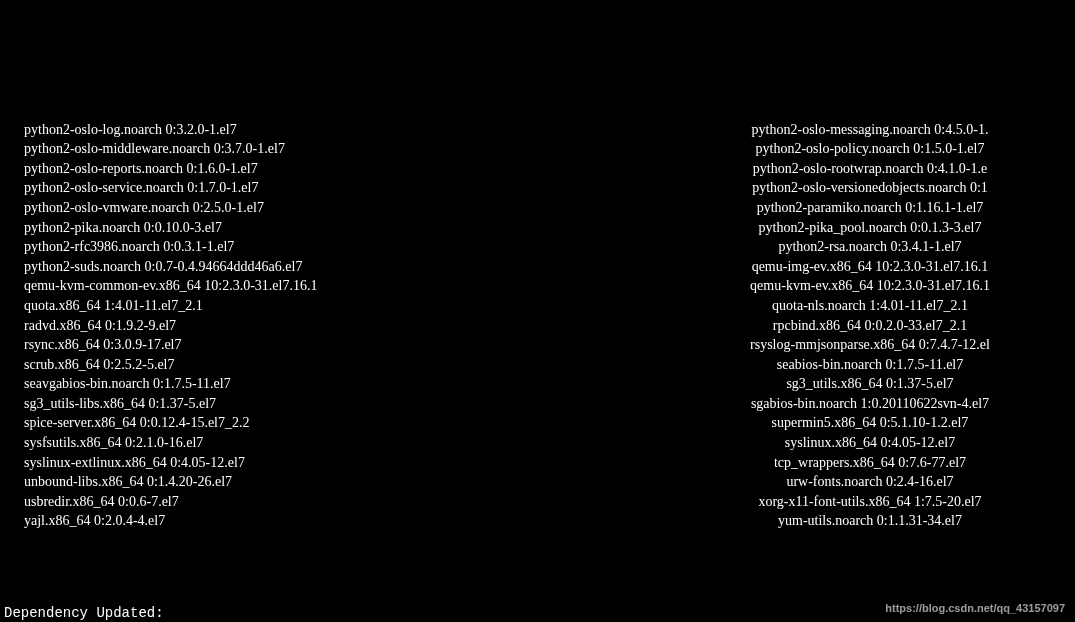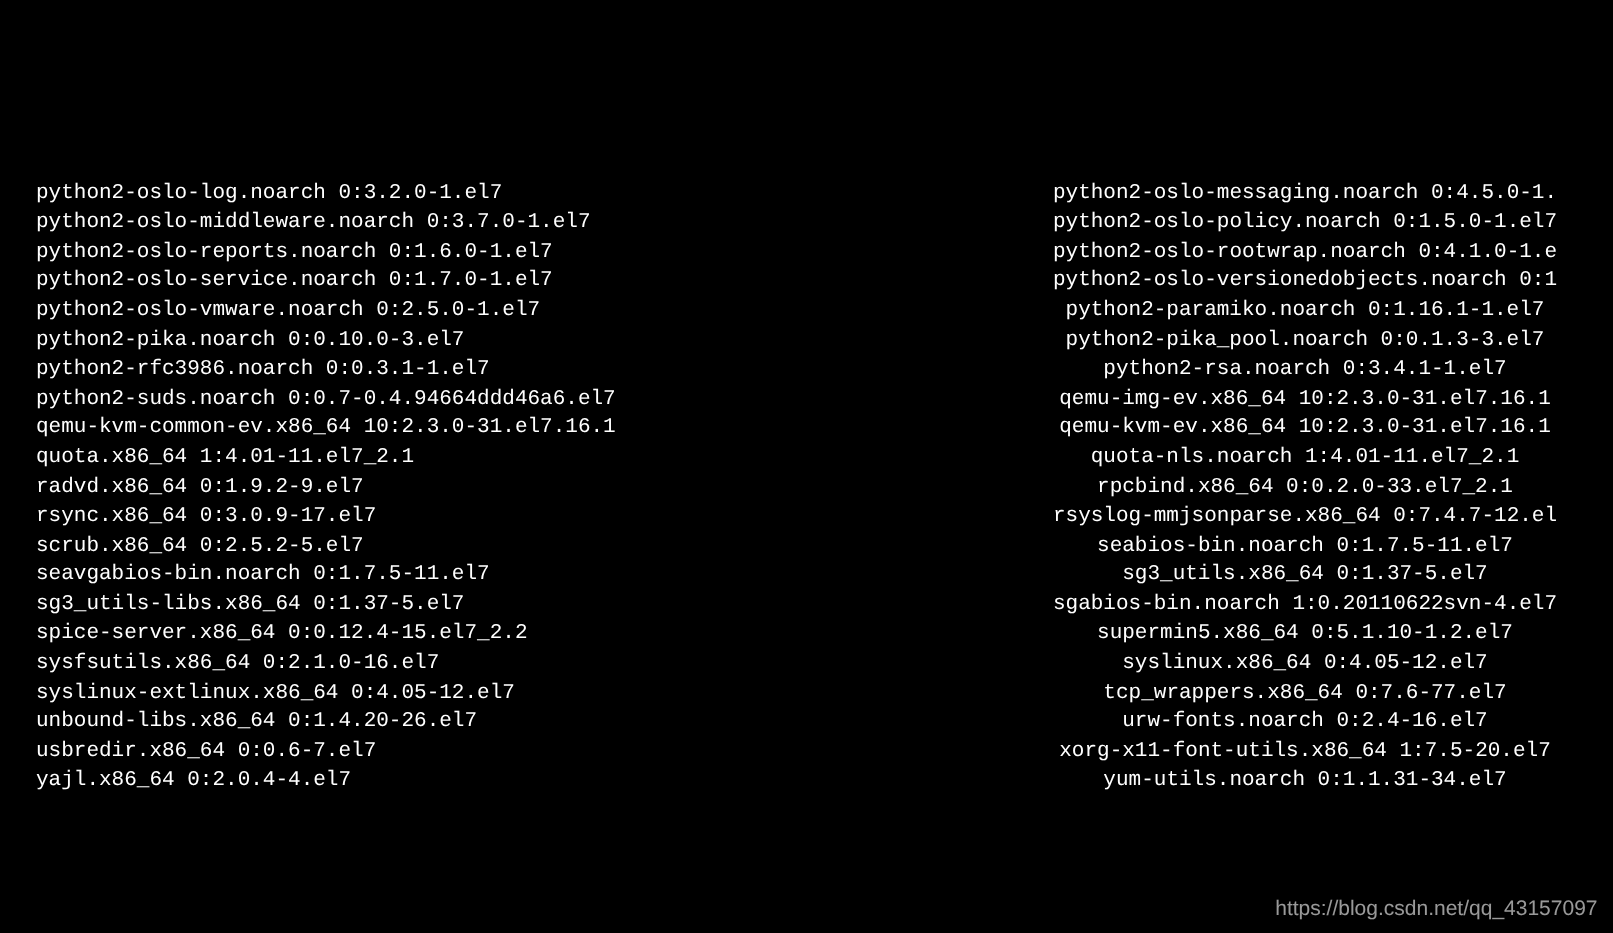--- a/index.html
+++ b/index.html
@@ -13,52 +13,55 @@
       height: 622px;
       overflow: hidden;
       position: relative;
       white-space: pre;
     }
     .terminal {
       padding: 2px 4px;
     }
     .cols {
       display: flex;
+      font-family: Liberation Serif, serif;
     }
     .col-left {
       width: 665px;
       flex-shrink: 0;
     }
     .col-right {
       flex: 1;
       overflow: hidden;
       text-align: center;
     }
     .pkg { padding-left: 20px; }
     .section { margin-top: 14px; }
     .watermark {
       position: absolute;
       bottom: 6px;
       right: 10px;
       color: rgba(255,255,255,0.6);
       font-family: Arial, sans-serif;
-      font-size: 14px;
+      font-size: 11px;
+      font-weight: bold;
     }
   </style>
 </head>
 <body>
 
 
 
 <div class="terminal">
   <div class="cols">
     <div class="col-left" id="col-left"><div class="pkg">python2-oslo-log.noarch 0:3.2.0-1.el7</div><div class="pkg">python2-oslo-middleware.noarch 0:3.7.0-1.el7</div><div class="pkg">python2-oslo-reports.noarch 0:1.6.0-1.el7</div><div class="pkg">python2-oslo-service.noarch 0:1.7.0-1.el7</div><div class="pkg">python2-oslo-vmware.noarch 0:2.5.0-1.el7</div><div class="pkg">python2-pika.noarch 0:0.10.0-3.el7</div><div class="pkg">python2-rfc3986.noarch 0:0.3.1-1.el7</div><div class="pkg">python2-suds.noarch 0:0.7-0.4.94664ddd46a6.el7</div><div class="pkg">qemu-kvm-common-ev.x86_64 10:2.3.0-31.el7.16.1</div><div class="pkg">quota.x86_64 1:4.01-11.el7_2.1</div><div class="pkg">radvd.x86_64 0:1.9.2-9.el7</div><div class="pkg">rsync.x86_64 0:3.0.9-17.el7</div><div class="pkg">scrub.x86_64 0:2.5.2-5.el7</div><div class="pkg">seavgabios-bin.noarch 0:1.7.5-11.el7</div><div class="pkg">sg3_utils-libs.x86_64 0:1.37-5.el7</div><div class="pkg">spice-server.x86_64 0:0.12.4-15.el7_2.2</div><div class="pkg">sysfsutils.x86_64 0:2.1.0-16.el7</div><div class="pkg">syslinux-extlinux.x86_64 0:4.05-12.el7</div><div class="pkg">unbound-libs.x86_64 0:1.4.20-26.el7</div><div class="pkg">usbredir.x86_64 0:0.6-7.el7</div><div class="pkg">yajl.x86_64 0:2.0.4-4.el7</div></div>
     <div class="col-right" id="col-right"><div>python2-oslo-messaging.noarch 0:4.5.0-1.</div><div>python2-oslo-policy.noarch 0:1.5.0-1.el7</div><div>python2-oslo-rootwrap.noarch 0:4.1.0-1.e</div><div>python2-oslo-versionedobjects.noarch 0:1</div><div>python2-paramiko.noarch 0:1.16.1-1.el7</div><div>python2-pika_pool.noarch 0:0.1.3-3.el7</div><div>python2-rsa.noarch 0:3.4.1-1.el7</div><div>qemu-img-ev.x86_64 10:2.3.0-31.el7.16.1</div><div>qemu-kvm-ev.x86_64 10:2.3.0-31.el7.16.1</div><div>quota-nls.noarch 1:4.01-11.el7_2.1</div><div>rpcbind.x86_64 0:0.2.0-33.el7_2.1</div><div>rsyslog-mmjsonparse.x86_64 0:7.4.7-12.el</div><div>seabios-bin.noarch 0:1.7.5-11.el7</div><div>sg3_utils.x86_64 0:1.37-5.el7</div><div>sgabios-bin.noarch 1:0.20110622svn-4.el7</div><div>supermin5.x86_64 0:5.1.10-1.2.el7</div><div>syslinux.x86_64 0:4.05-12.el7</div><div>tcp_wrappers.x86_64 0:7.6-77.el7</div><div>urw-fonts.noarch 0:2.4-16.el7</div><div>xorg-x11-font-utils.x86_64 1:7.5-20.el7</div><div>yum-utils.noarch 0:1.1.31-34.el7</div></div>
   </div>
 
+  <div class="section">Dependency Updated:</div>
   
 
   
   
   
   
   
 </div>
 
 <div class="watermark">https://blog.csdn.net/qq_43157097</div>

